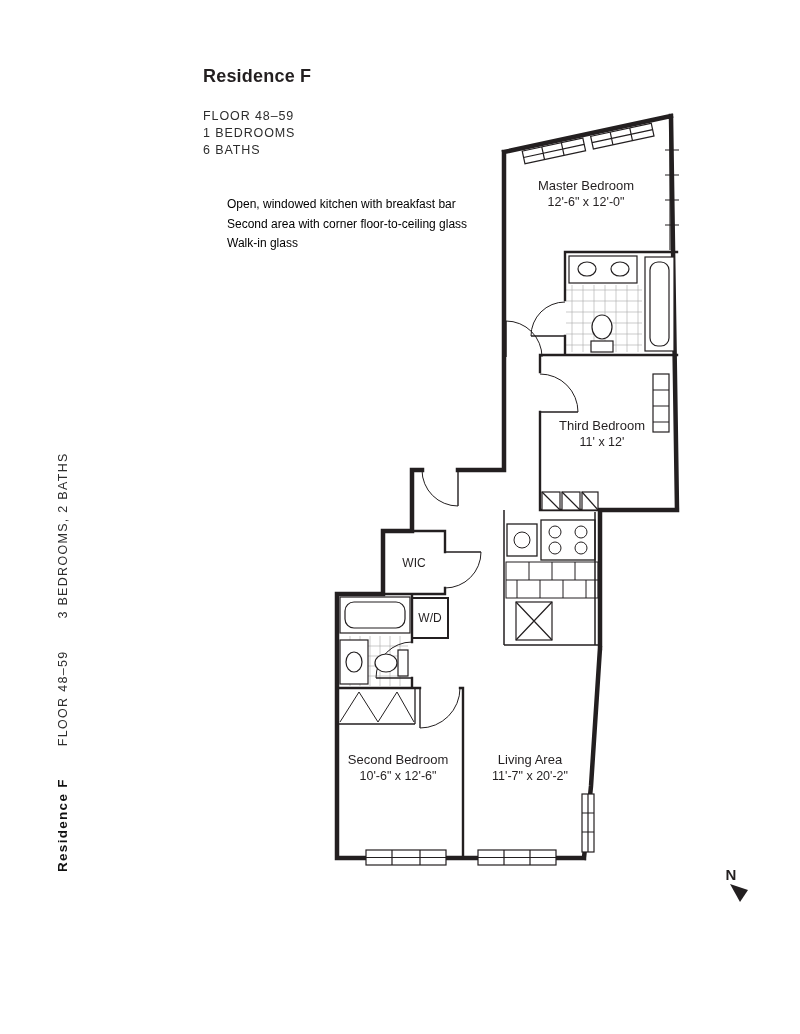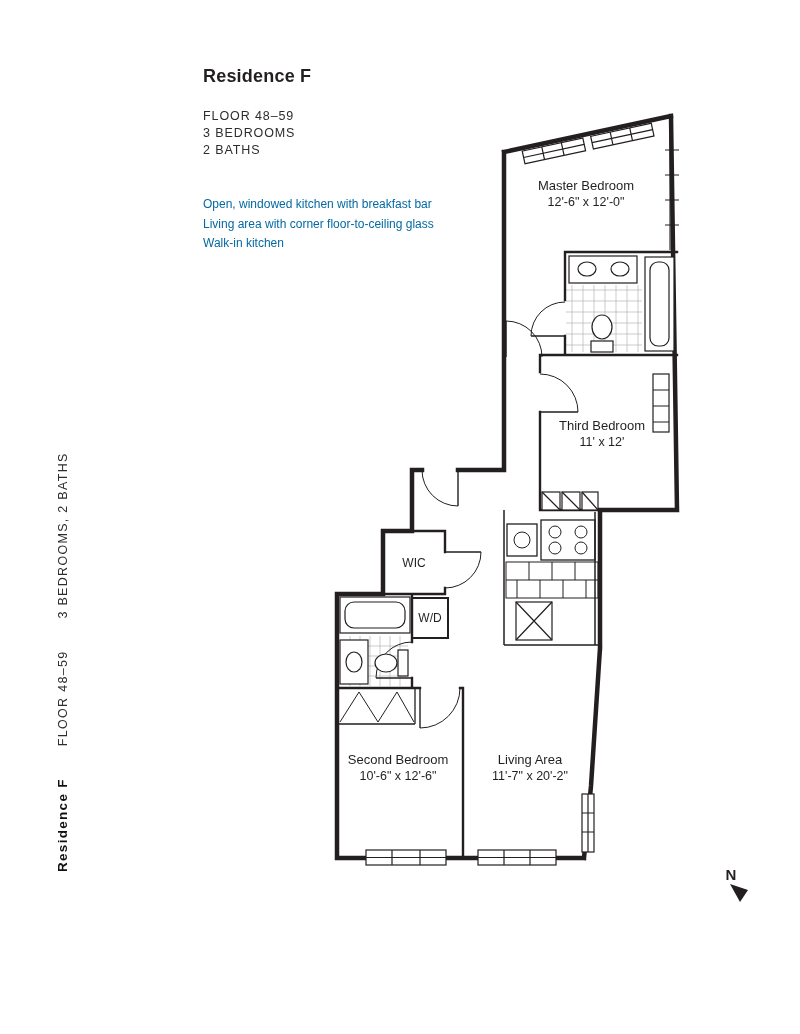--- a/index.html
+++ b/index.html
@@ -5,21 +5,21 @@
   * { box-sizing: border-box; }
   html,body { margin:0; padding:0; }
   body {
     width:800px; height:1034px; background:#ffffff; position:relative;
     font-family:"Liberation Sans", sans-serif; color:#231f20; overflow:hidden;
   }
   .info { position:absolute; left:203px; top:66px; width:330px; }
   .title { font-size:18px; font-weight:700; margin:0 0 21px 0; letter-spacing:.2px; }
   .specs { margin:0 0 36px 0; }
   .specs div { font-size:12.5px; letter-spacing:.9px; line-height:17px; color:#2d2d2d; }
-  .features div { font-size:12px; line-height:19.5px; color:#0369a1; }
+  .features div { font-size:12px; line-height:19.5px; color:#000000;margin-left:24px; }
   .spine {
     position:absolute; left:55px; top:872px;
     transform:rotate(-90deg); transform-origin:0 0;
     display:flex; gap:32px; align-items:baseline; white-space:nowrap;
     font-size:12.5px; letter-spacing:1.3px; color:#2d2d2d;
   }
   .spine .s-title { font-weight:700; font-size:13.5px; color:#111; }
   svg.plan { position:absolute; left:0; top:0; }
   svg.plan text { font-family:"Liberation Sans", sans-serif; fill:#231f20; }
   .room-name { font-size:13px; }
@@ -27,27 +27,27 @@
   .small-label { font-size:12px; }
   .north-n { font-size:15px; font-weight:700; }
 </style>
 </head>
 <body>
 
 <div class="info">
   <h1 class="title">Residence F</h1>
   <div class="specs">
     <div>FLOOR 48–59</div>
-    <div>3 BEDROOMS</div>
-    <div>2 BATHS</div>
+    <div>1 BEDROOMS</div>
+    <div>6 BATHS</div>
   </div>
   <div class="features">
     <div>Open, windowed kitchen with breakfast bar</div>
-    <div>Living area with corner floor-to-ceiling glass</div>
-    <div>Walk-in kitchen</div>
+    <div>Second area with corner floor-to-ceiling glass</div>
+    <div>Walk-in glass</div>
   </div>
 </div>
 
 <div class="spine">
   <span class="s-title">Residence F</span>
   <span>FLOOR 48–59</span>
   <span>3 BEDROOMS, 2 BATHS</span>
 </div>
 
 <svg class="plan" width="800" height="1034" viewBox="0 0 800 1034">

